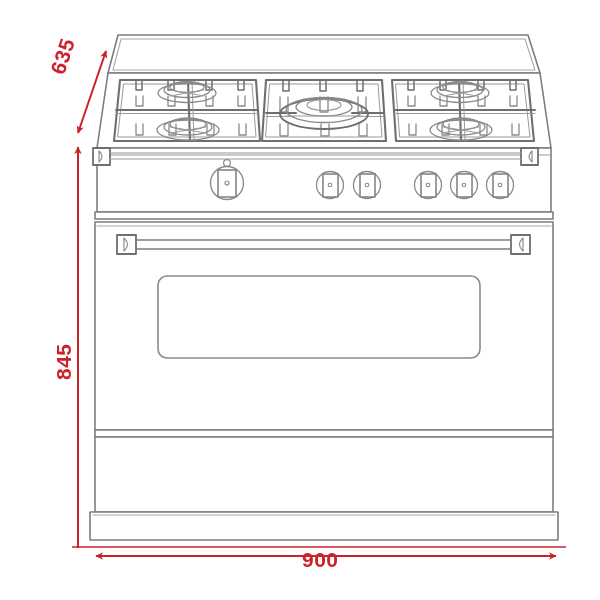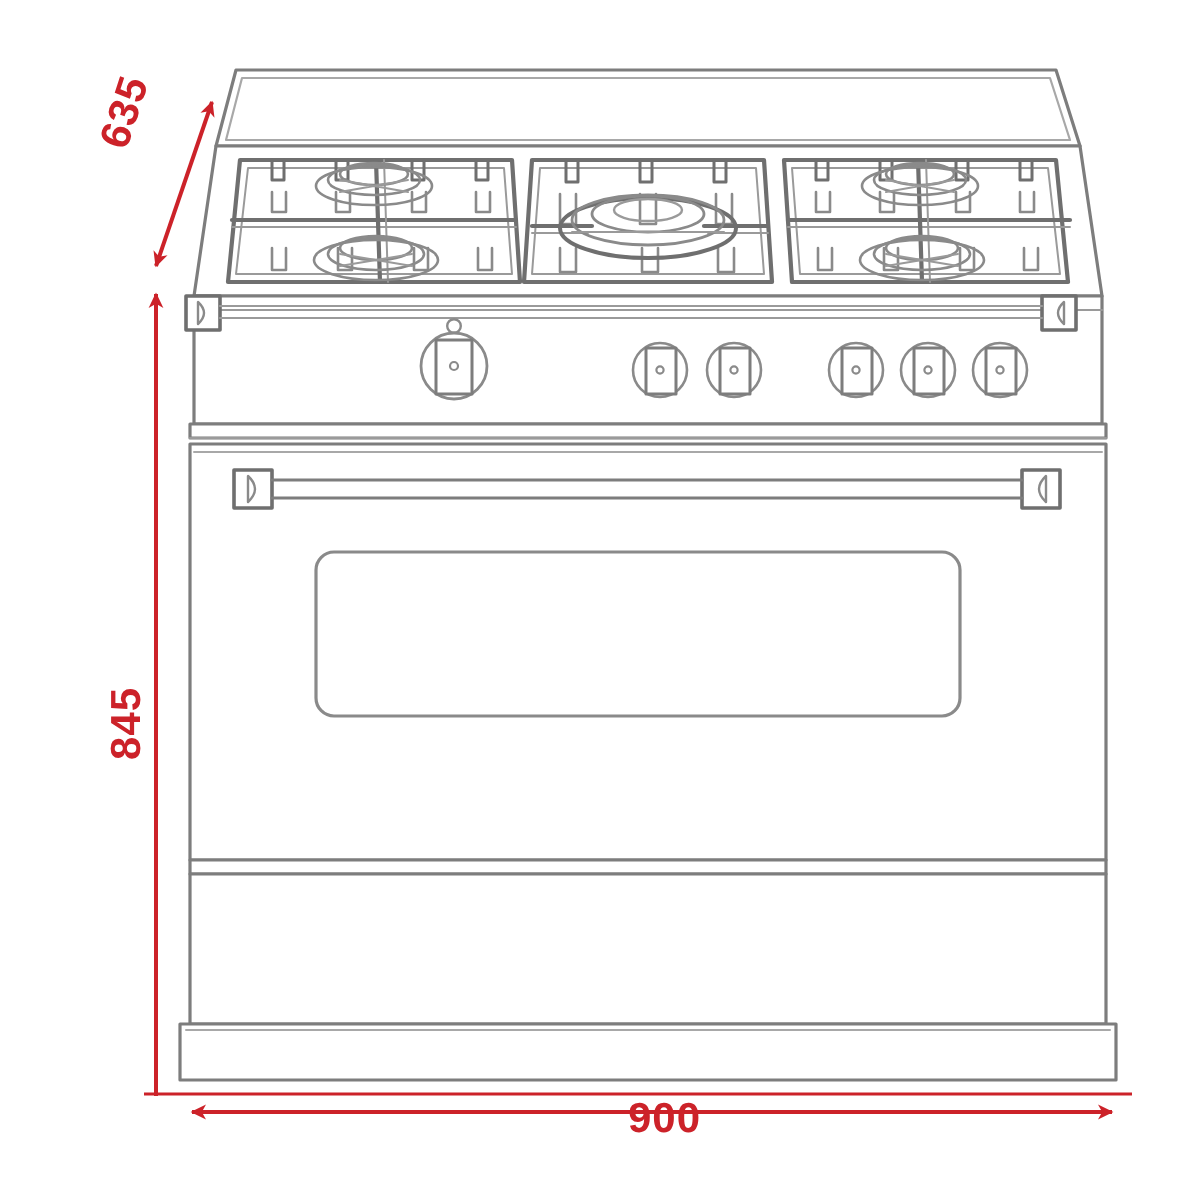--- a/index.html
+++ b/index.html
@@ -40,21 +40,21 @@
     transform: rotate(-72deg);
     transform-origin: 0 0;
   }
   #dim-height-text {
     left: 52px;
     top: 380px;
     transform: rotate(-90deg);
     transform-origin: 0 0;
   }
   #dim-width-text {
-    left: 314px;
+    left: 302px;
     top: 548px;
     text-align: center;
   }
 </style>
 </head>
 <body>
 
 <div id="stage">
 
   <svg id="drawing" viewBox="0 0 600 600">

